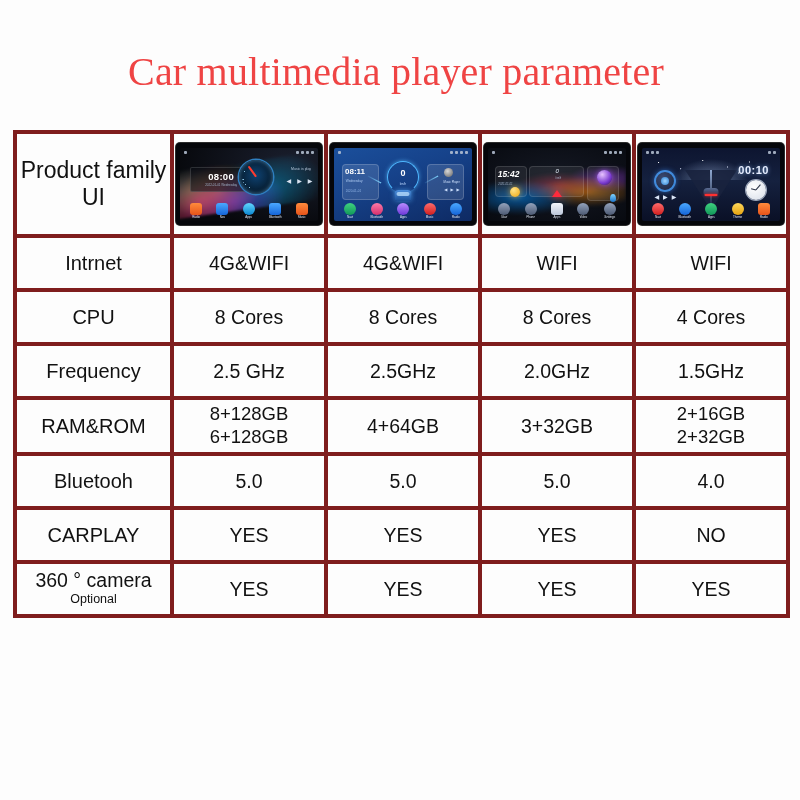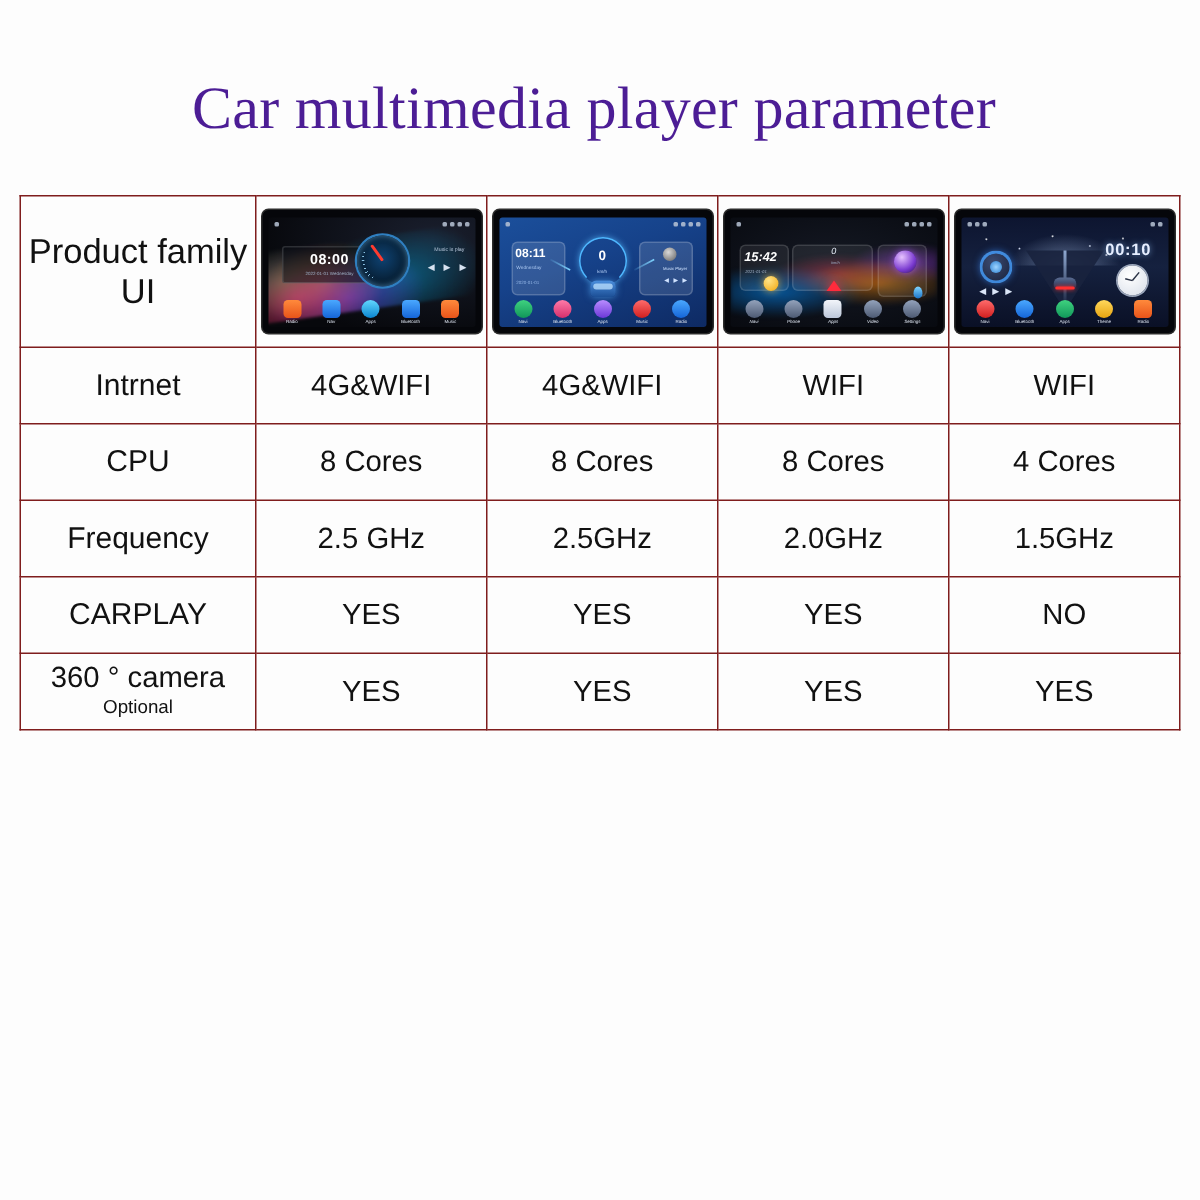--- a/index.html
+++ b/index.html
@@ -24,34 +24,34 @@
   #page-title {
     position: absolute;
     top: 48px;
     left: 0;
     width: 792px;
     text-align: center;
     font-family: "Liberation Serif", serif;
     font-size: 40px;
     font-weight: 400;
     letter-spacing: 0.2px;
-    color: #4c1d95;
+    color: #ef4444;
     white-space: nowrap;
   }
   
   #spec-table {
     position: absolute;
     left: 13px;
     top: 130px;
     width: 774px;
     border-collapse: collapse;
     table-layout: fixed;
   }
   #spec-table td {
-    border: 1px solid #7f1d1d;
+    border: 4px solid #7f1d1d;
     text-align: center;
     vertical-align: middle;
     font-size: 19px;
     color: #111;
     padding: 0;
   }
   col.c-label { width: 157px; }
   col.c-val   { width: 154px; }
 
   .row-label {
@@ -658,21 +658,55 @@
             <div class="val">2.5GHz</div>
           </td>
         <td>
             <div class="val">2.0GHz</div>
           </td>
         <td>
             <div class="val">1.5GHz</div>
           </td>
       </tr>
 
-
+      <tr class="r-tall">
+        <td>
+            <div class="row-label">RAM&amp;ROM</div>
+          </td>
+        <td>
+            <div class="val two-line">8+128GB<br>6+128GB</div>
+          </td>
+        <td>
+            <div class="val">4+64GB</div>
+          </td>
+        <td>
+            <div class="val">3+32GB</div>
+          </td>
+        <td>
+            <div class="val two-line">2+16GB<br>2+32GB</div>
+          </td>
+      </tr>
+
+      <tr class="r-data">
+        <td>
+            <div class="row-label">Bluetooh</div>
+          </td>
+        <td>
+            <div class="val">5.0</div>
+          </td>
+        <td>
+            <div class="val">5.0</div>
+          </td>
+        <td>
+            <div class="val">5.0</div>
+          </td>
+        <td>
+            <div class="val">4.0</div>
+          </td>
+      </tr>
 
 
       <tr class="r-data">
         <td>
             <div class="row-label">CARPLAY</div>
           </td>
         <td>
             <div class="val">YES</div>
           </td>
         <td>

